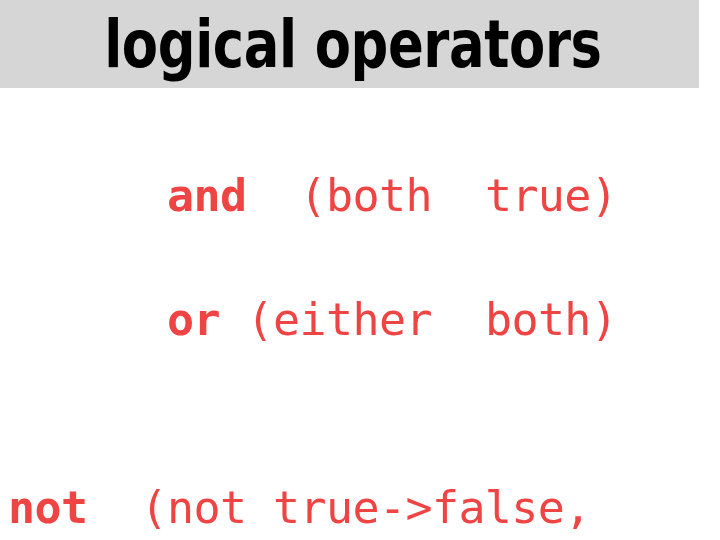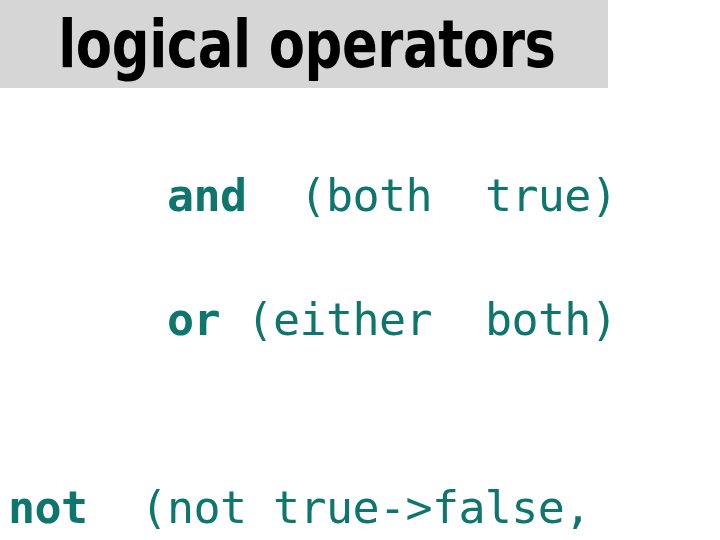--- a/index.html
+++ b/index.html
@@ -22,21 +22,21 @@
     height: 540px;
     background: #ffffff;
     box-sizing: border-box;
   }
 
   
   #title-band {
     position: absolute;
     left: 0;
     top: 0;
-    width: 608px;
+    width: 699px;
     height: 88px;
     background: #d6d6d6;
     display: flex;
     align-items: center;
     justify-content: center;
     overflow: hidden;
   }
 
   #slide-title {
     font-family: "DejaVu Sans", "Liberation Sans", sans-serif;
@@ -63,21 +63,21 @@
     padding: 0;
     box-sizing: border-box;
   }
 
   .op-line {
     position: absolute;
     left: 8px;
     font-family: "DejaVu Sans Mono", "Liberation Mono", monospace;
     font-size: 45px;
     line-height: 68px;
-    color: #0f766e;
+    color: #ef4444;
     white-space: pre;
     letter-spacing: -0.6px;
   }
 
   .op-line-1 { top: 6px; }
   .op-line-2 { top: 130px; }
   .op-line-3 { top: 250px; }
 
   .op-key {
     font-weight: 700;

